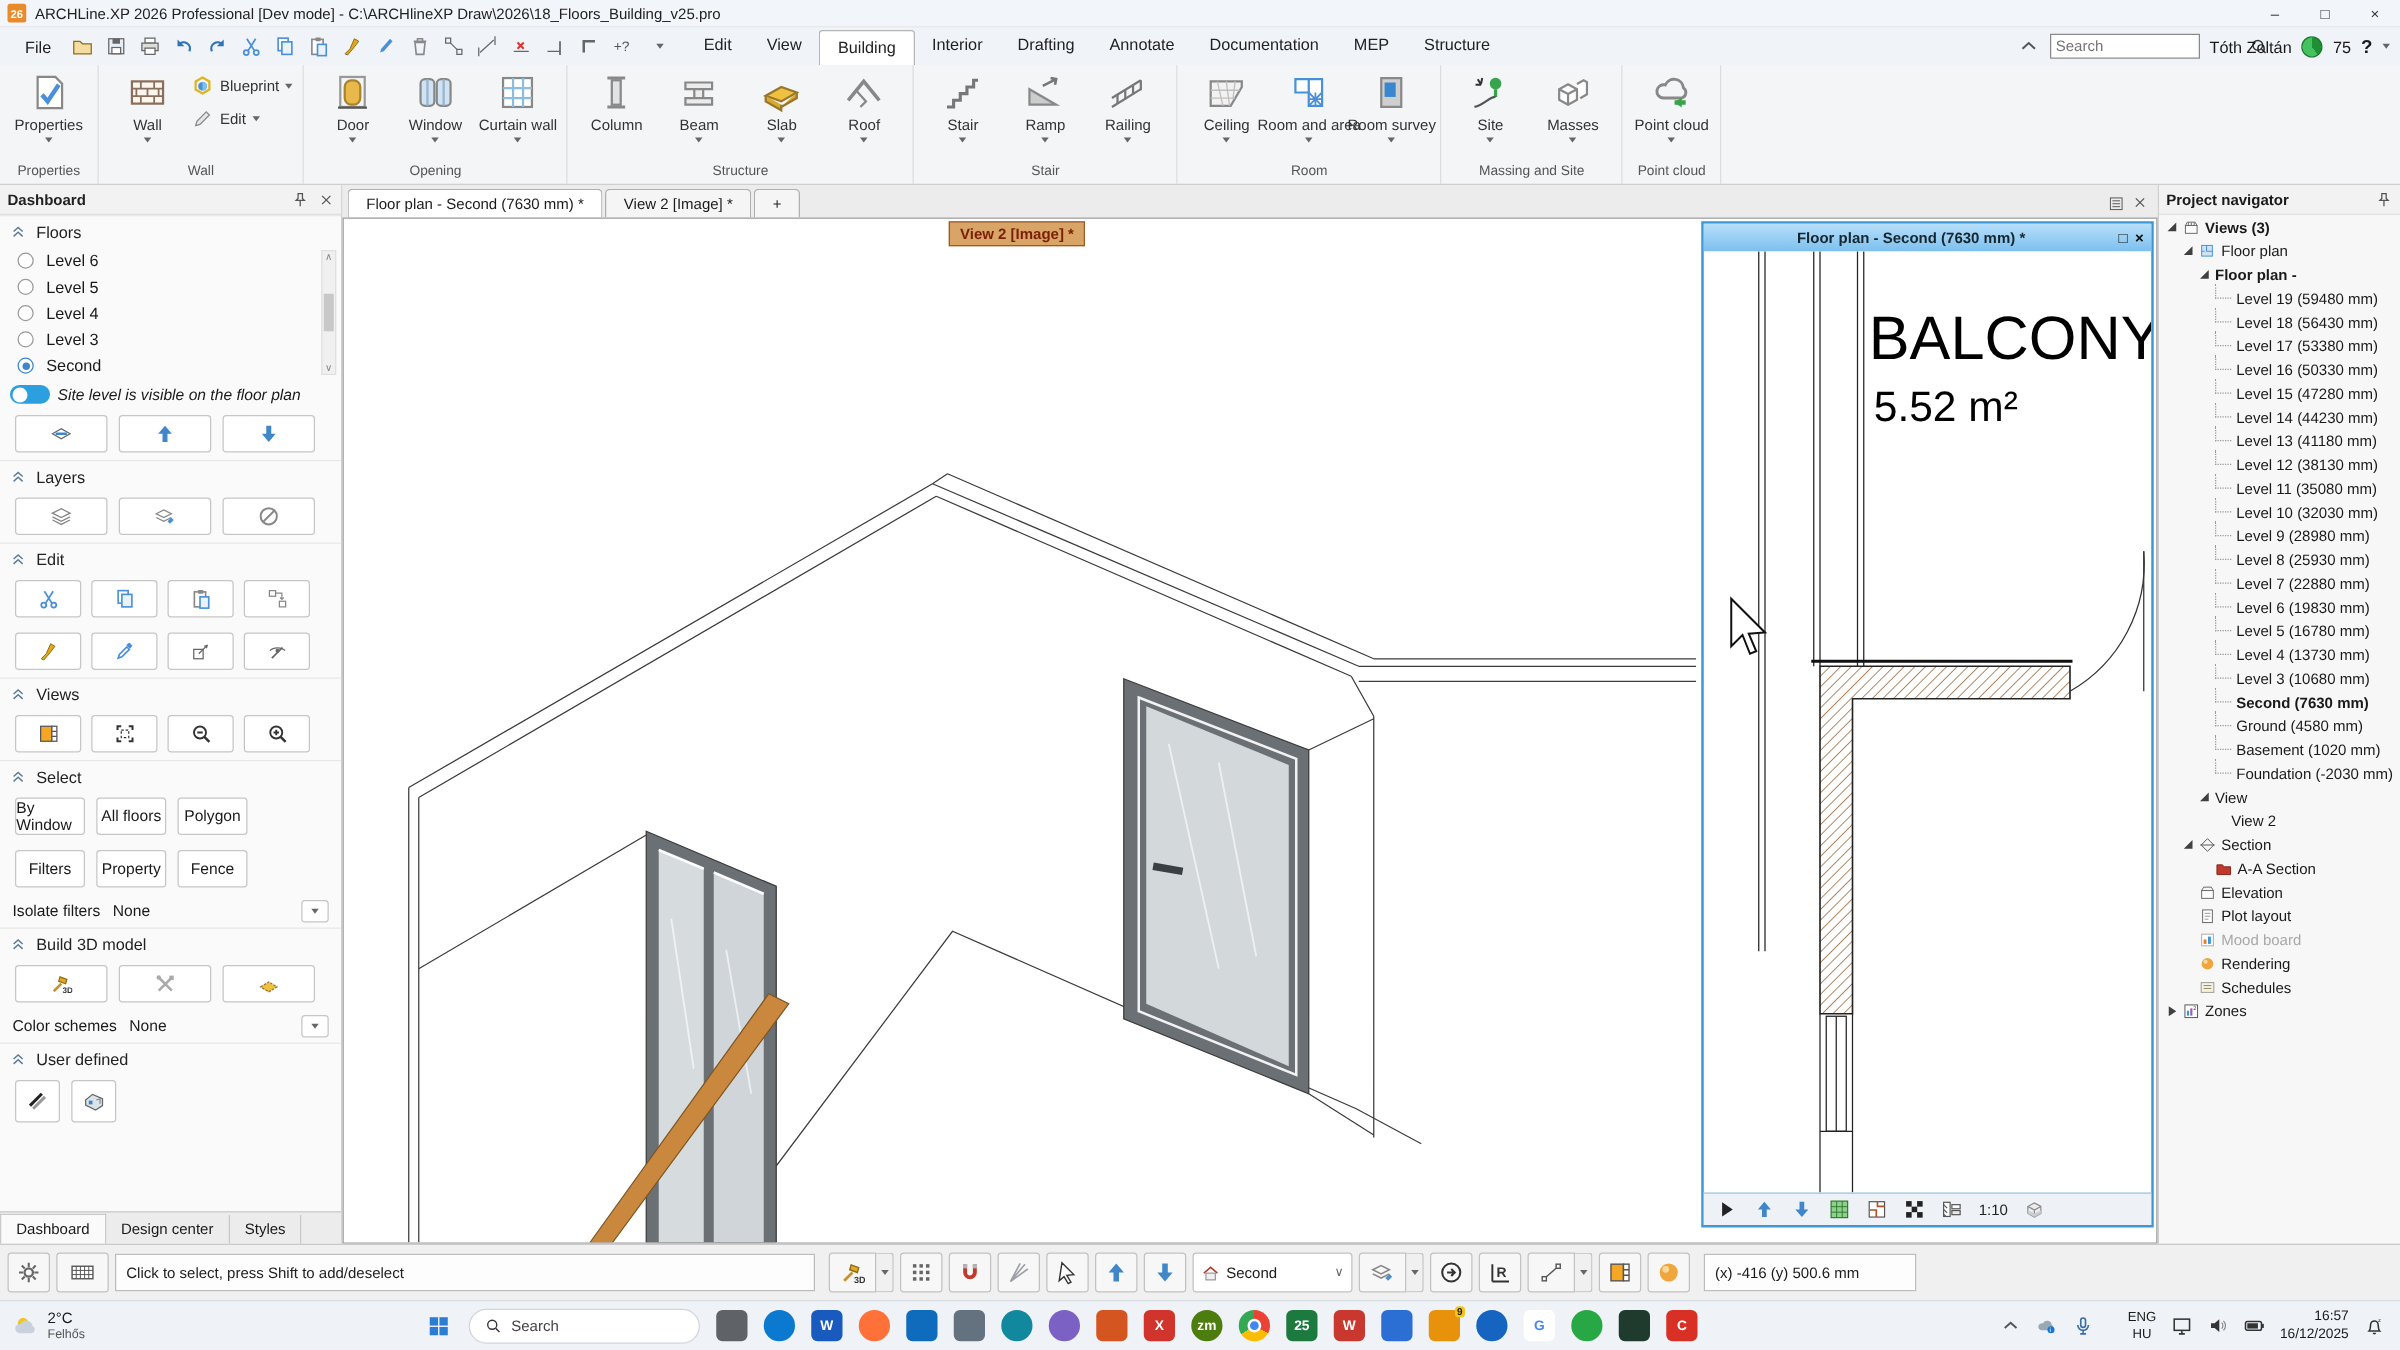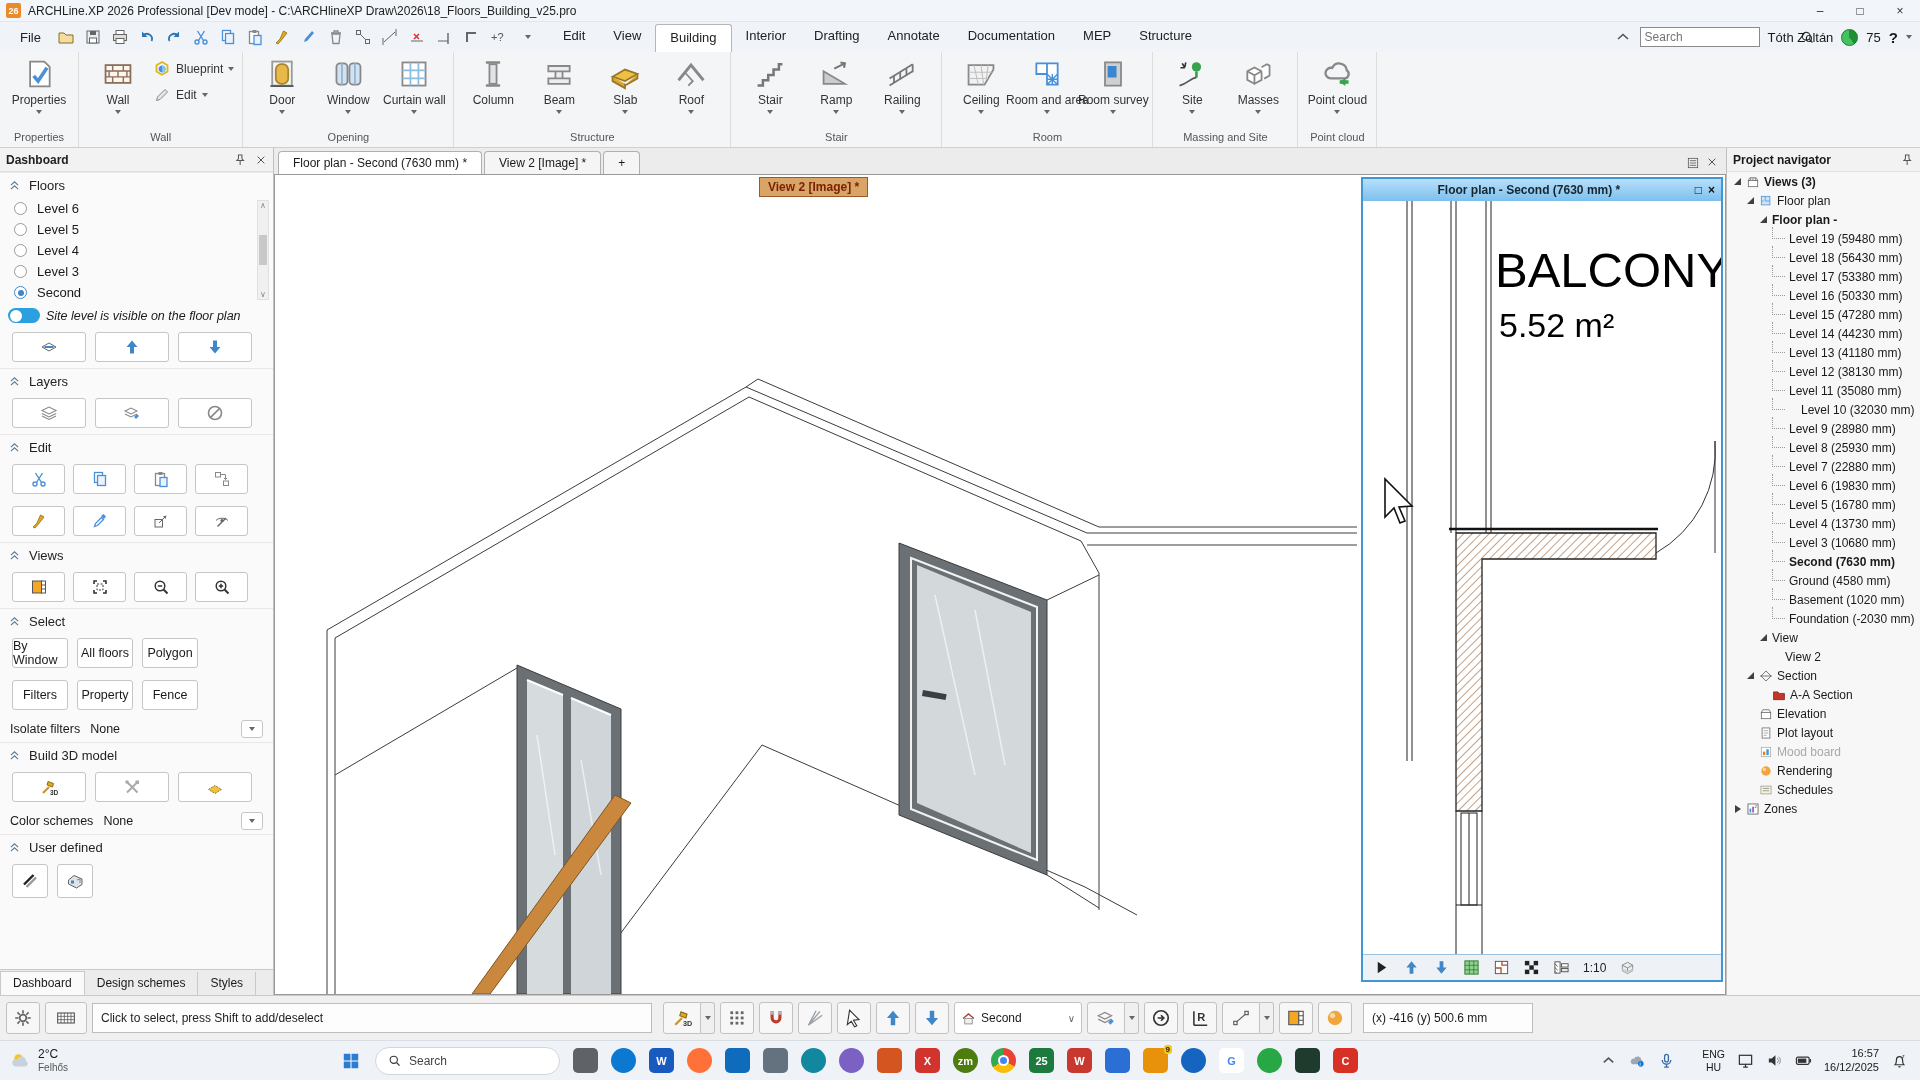--- a/index.html
+++ b/index.html
@@ -905,21 +905,21 @@
                 <path d="M2.5 8l5.5-4.5L16 7v5.5L10.5 16 2.5 12z" fill="#dde4e8" stroke="#666"></path>
                 <rect x="5" y="8.5" width="3" height="3" fill="#3a87d1"></rect>
                 <path d="M11 8l3-1v4" fill="none" stroke="#888"></path>
               </svg>
             </span>
           </div>
         </div>
       </div>
     <div id="dash-tabs">
         <div class="dash-tab active">Dashboard</div>
-        <div class="dash-tab">Design schemes</div>
+        <div class="dash-tab">Design center</div>
         <div class="dash-tab">Styles</div>
       </div>
   </div>
 
   <div id="workspace">
     <div id="doc-tabbar">
       <div id="doc-tabs" style="display:flex;align-items:flex-end;">
           <div class="doc-tab active">Floor plan - Second (7630 mm) *</div>
           <div class="doc-tab">View 2 [Image] *</div>
           <div class="doc-tab">+</div>
@@ -1121,21 +1121,21 @@
           <span class="lbl">Level 13 (41180 mm)</span>
         </div>
         <div class="tree-row" style="padding-left: 45px;">
           <span class="dots"></span>
           <span class="lbl">Level 12 (38130 mm)</span>
         </div>
         <div class="tree-row" style="padding-left: 45px;">
           <span class="dots"></span>
           <span class="lbl">Level 11 (35080 mm)</span>
         </div>
-        <div class="tree-row" style="padding-left: 45px; gap: 12px;">
+        <div class="tree-row" style="padding-left: 45px;">
           <span class="dots"></span>
           <span class="lbl">Level 10 (32030 mm)</span>
         </div>
         <div class="tree-row" style="padding-left: 45px;">
           <span class="dots"></span>
           <span class="lbl">Level 9 (28980 mm)</span>
         </div>
         <div class="tree-row" style="padding-left: 45px;">
           <span class="dots"></span>
           <span class="lbl">Level 8 (25930 mm)</span>

